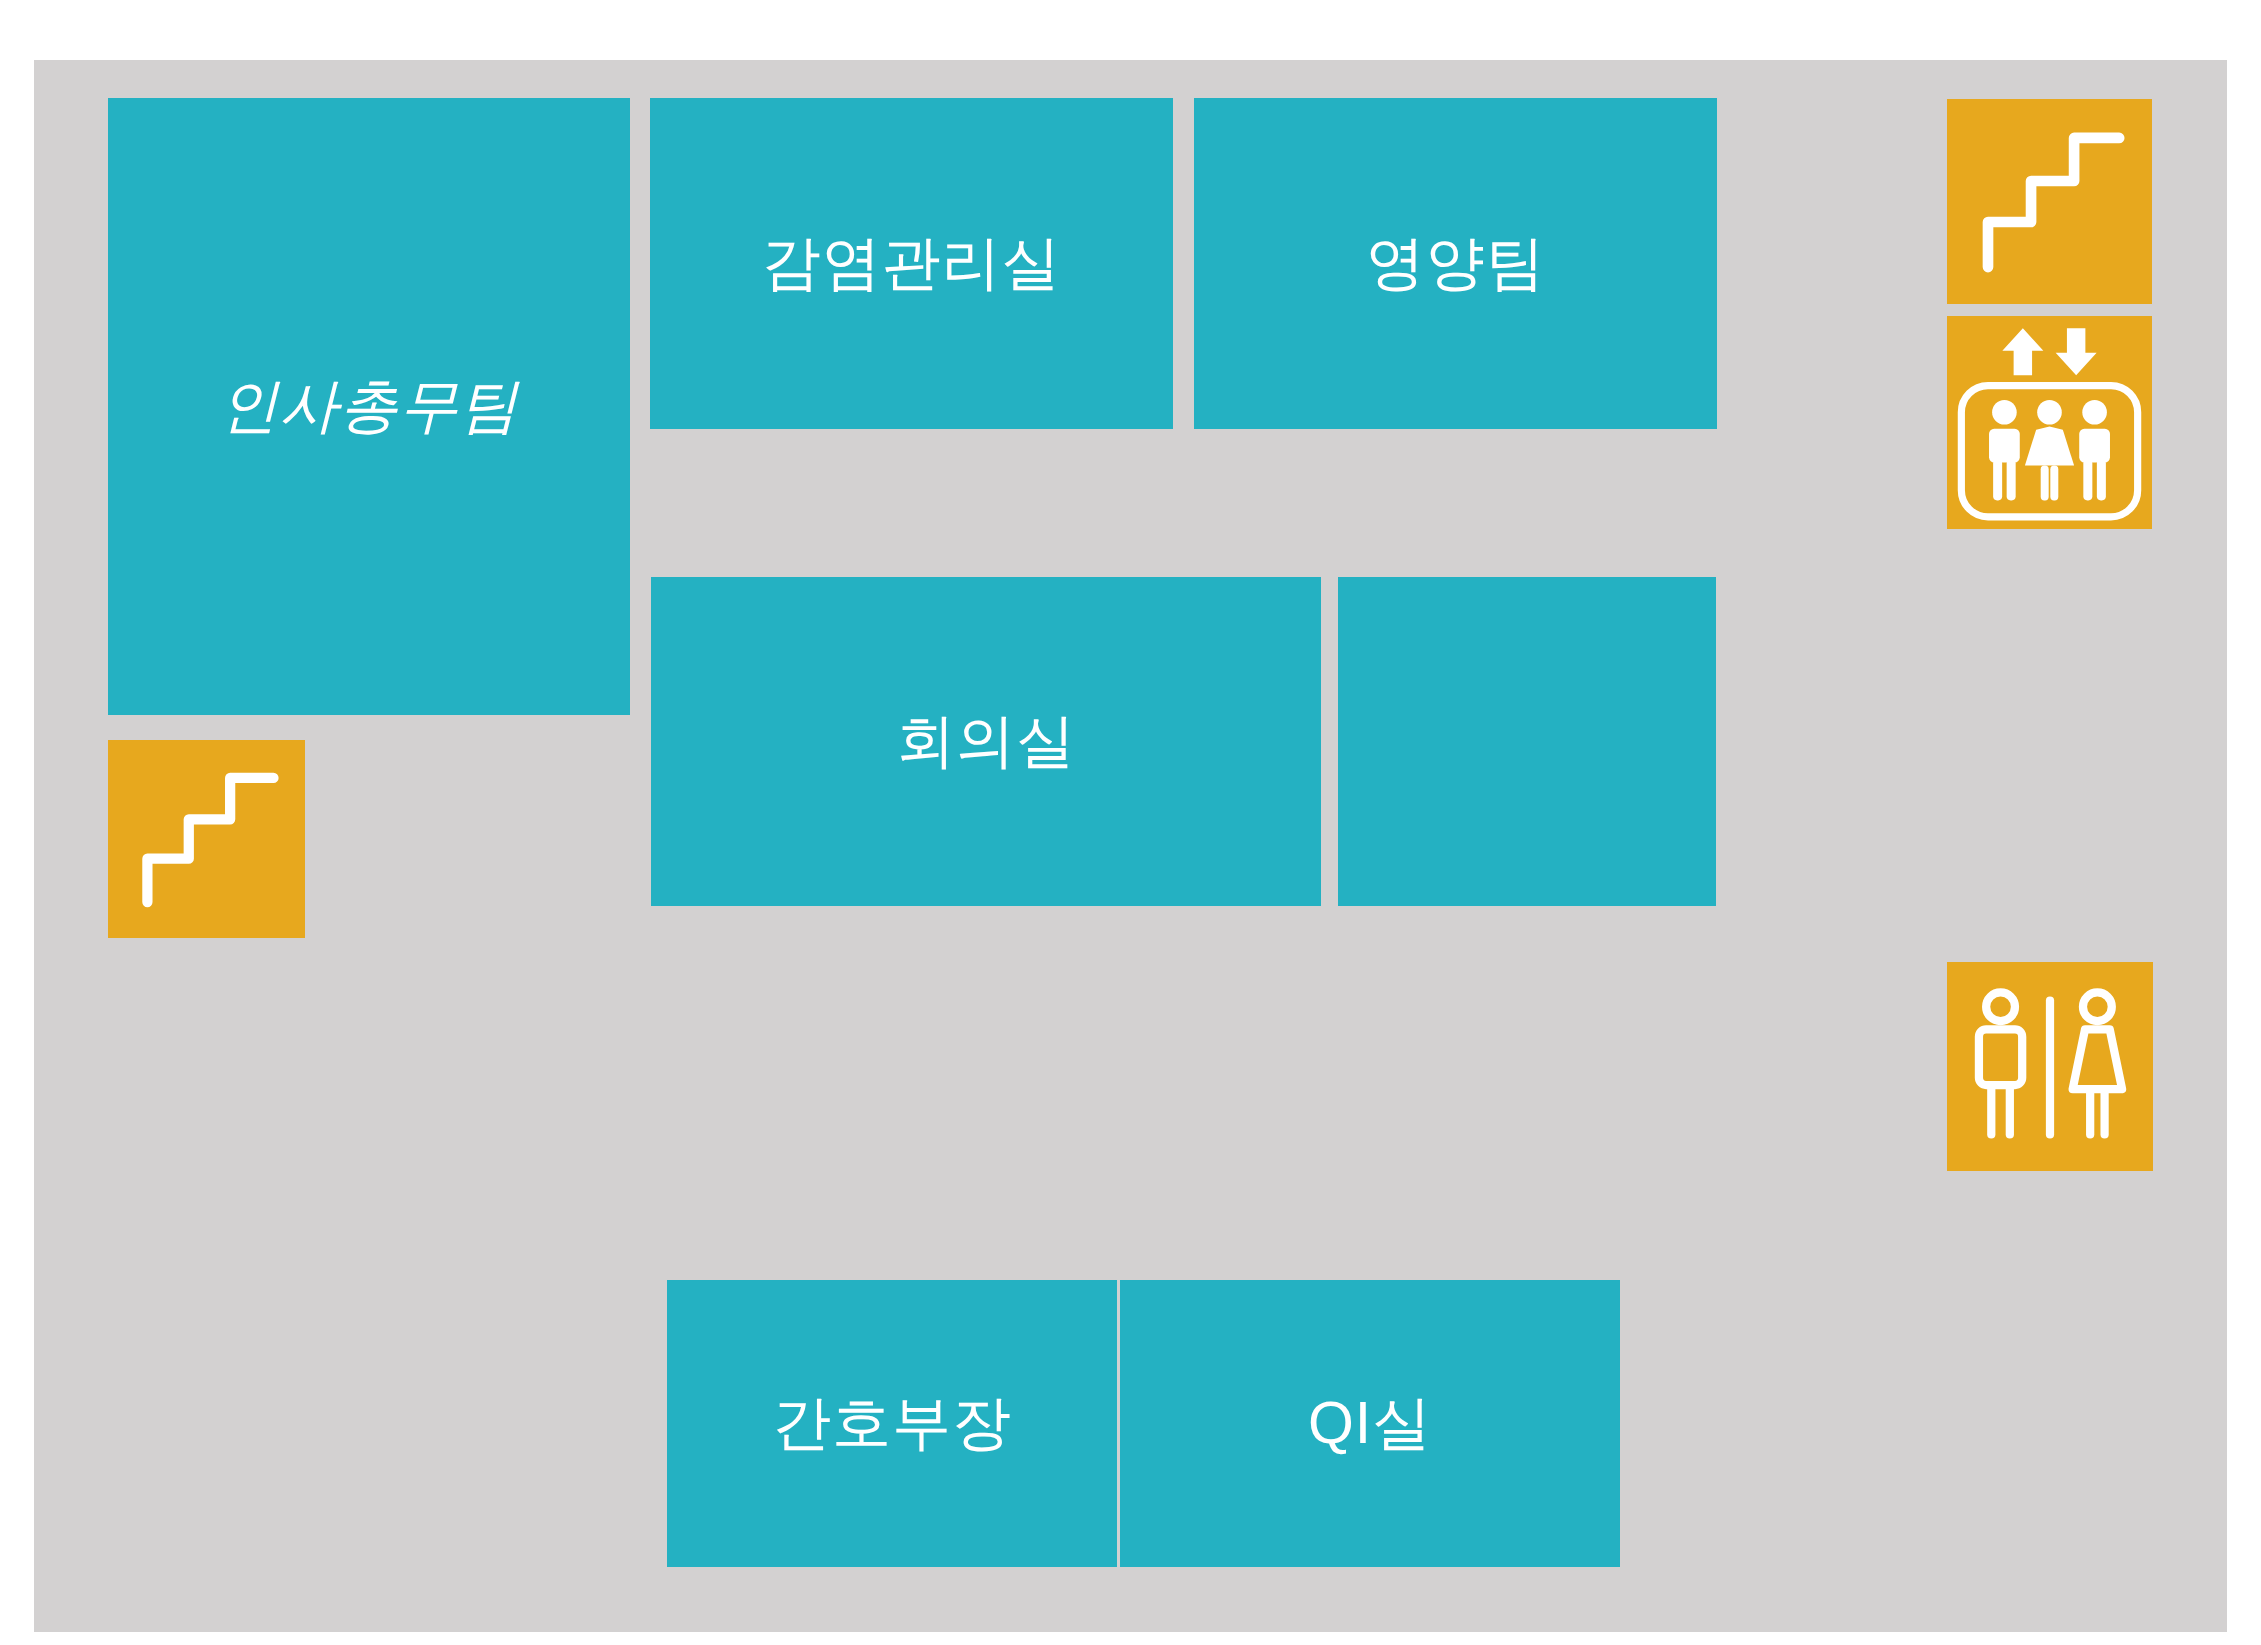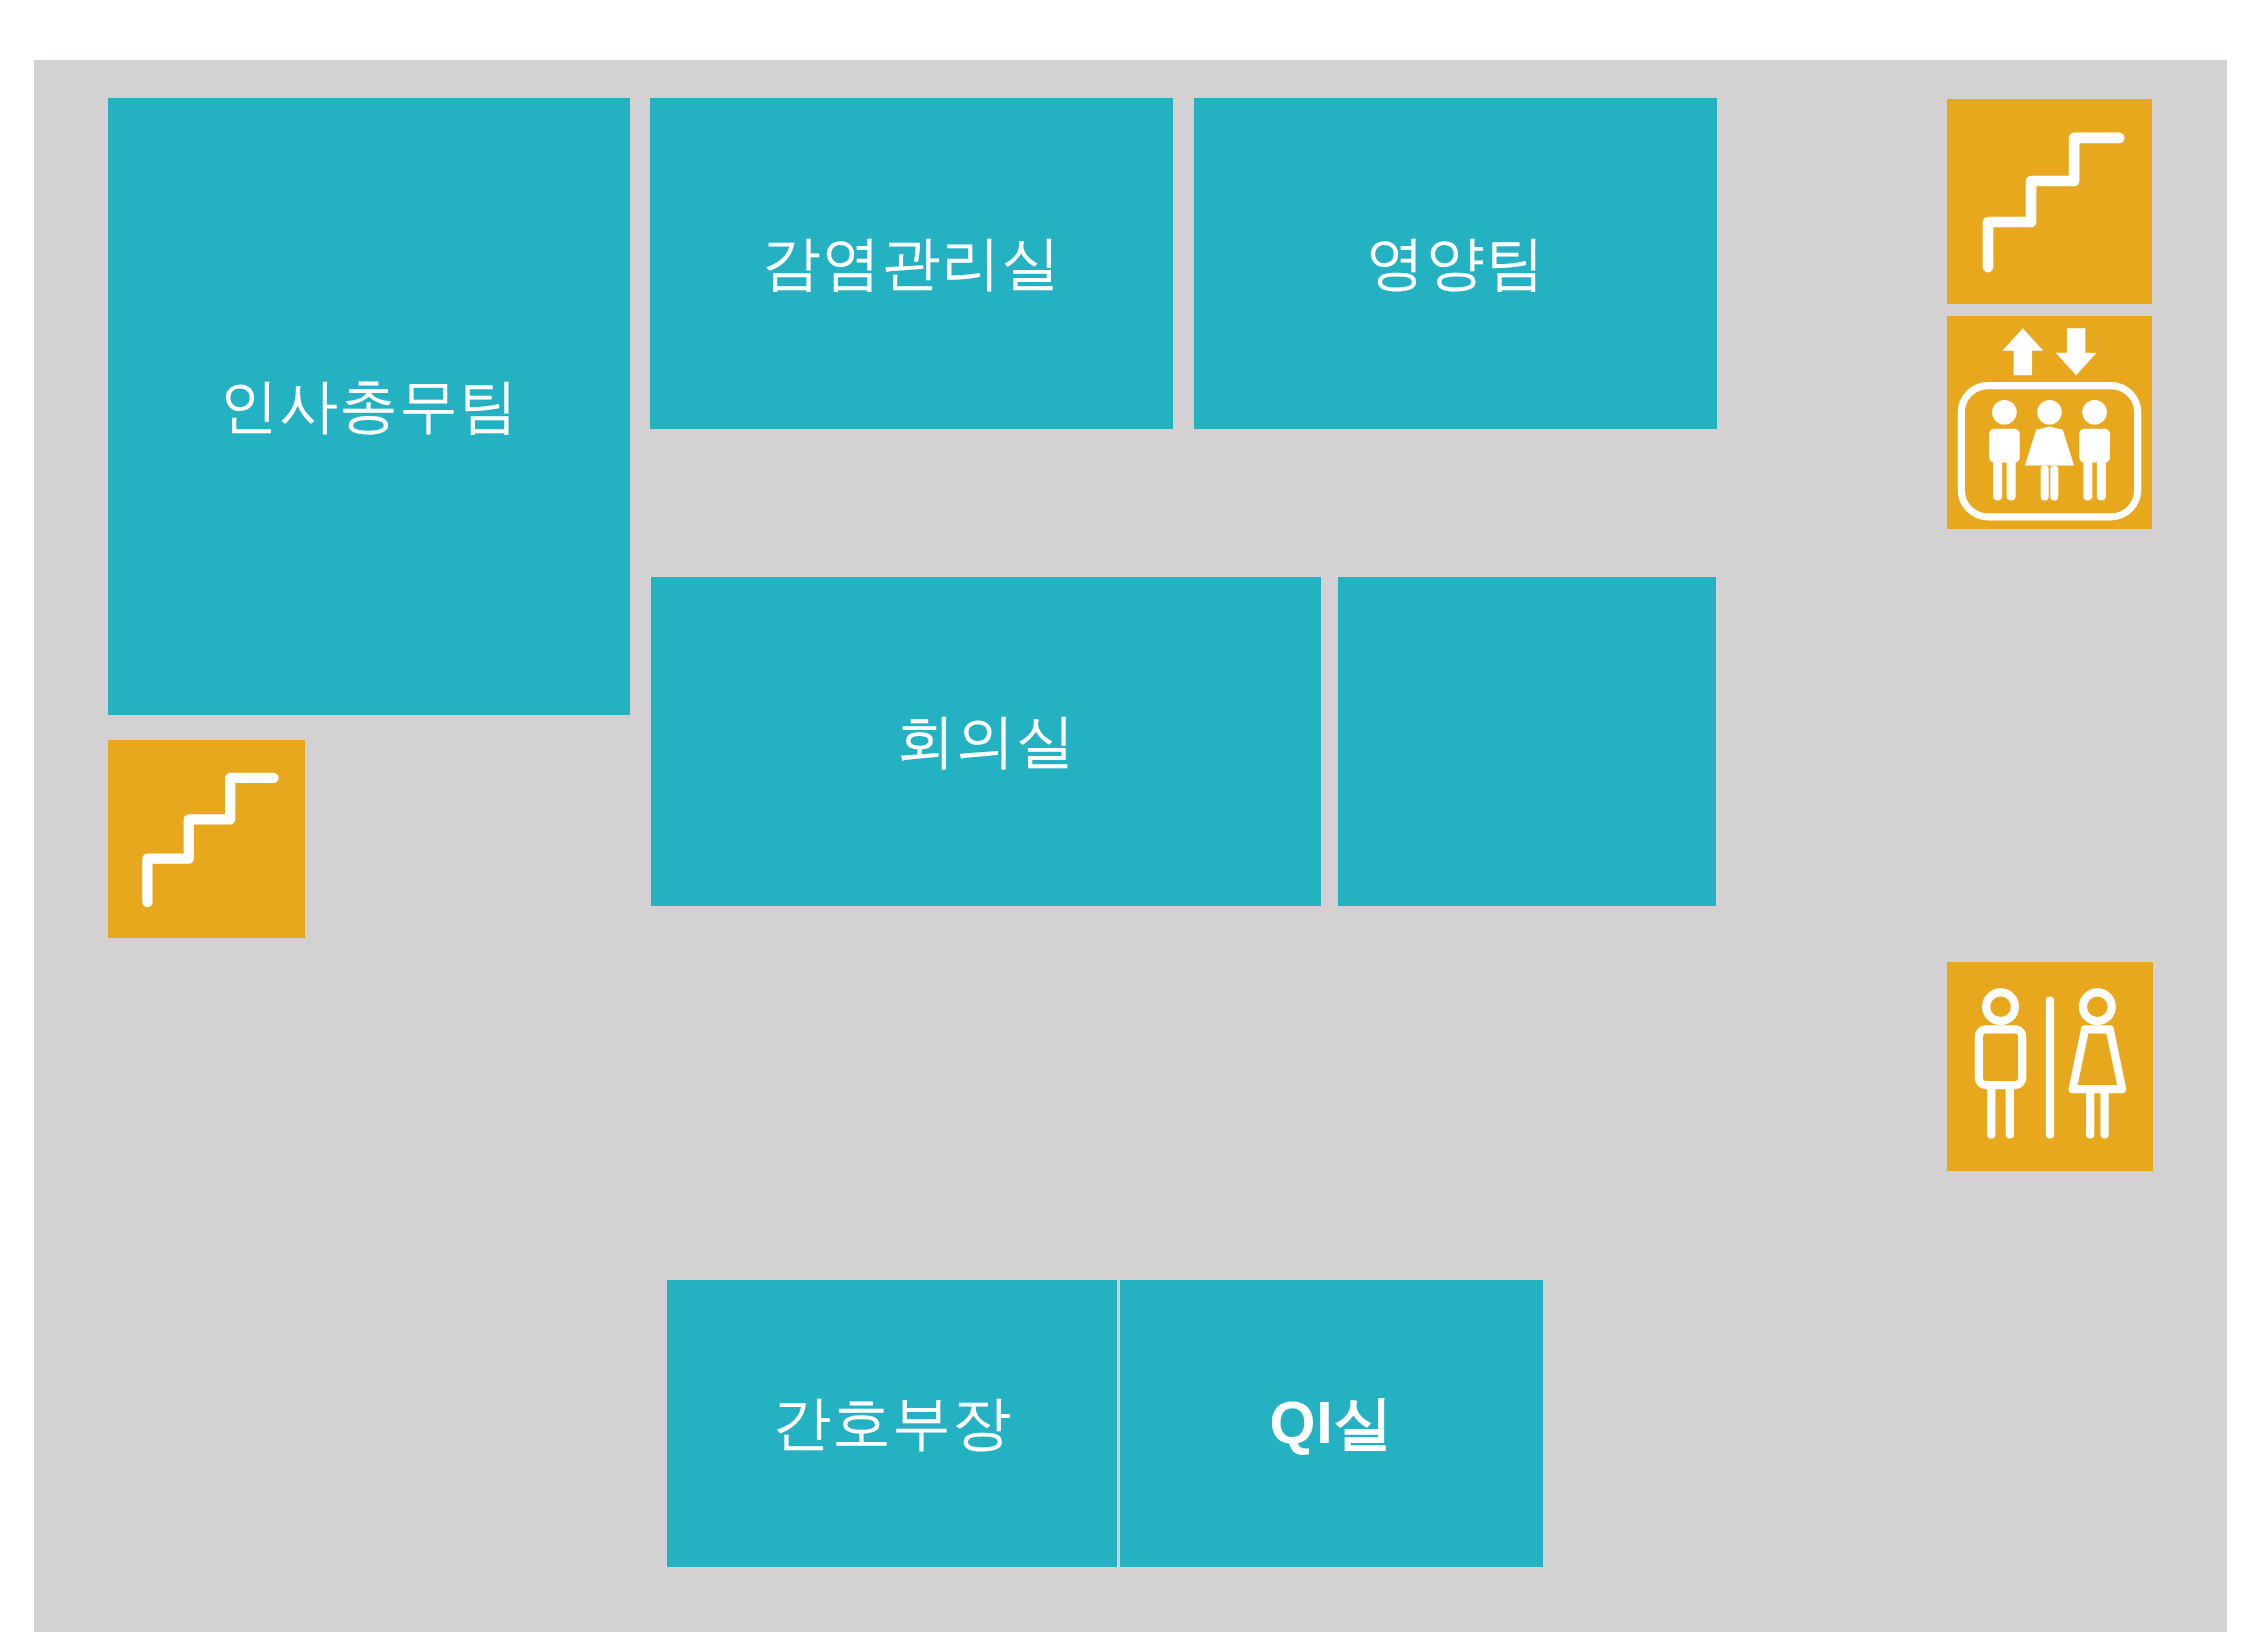--- a/index.html
+++ b/index.html
@@ -36,28 +36,28 @@
     text-align:center;
   }
   .icon-tile{
     position:absolute;
     background:var(--icon-bg);
     display:flex;align-items:center;justify-content:center;
   }
   .icon-tile svg{width:100%;height:100%;display:block;}
 
   
-  .r-insa            {left:108px;  top:98px;  width:522px; height:617px;}
+  .r-insa            {left:108px;  top:98px;  width:522px; height:617px;font-style:italic;}
   .r-infection       {left:650px; top:98px;  width:523px; height:331px;}
   .r-nutrition       {left:1194px; top:98px;  width:523px; height:331px;}
   .r-meeting         {left:651px; top:577px; width:670px; height:329px;}
   .r-unlabeled       {left:1338px; top:577px; width:378px;  height:329px;}
   .r-nursing         {left:108px;  top:981px; width:522px; height:587px;}
   .r-head-nurse      {left:651px; top:1280px; width:450px;  height:287px;margin-left:16px;}
-  .r-qi              {left:1120px; top:1280px; width:423px;  height:287px;font-weight:bold;}
+  .r-qi              {left:1120px; top:1280px; width:500px;  height:287px;}
   .r-nutrition-counsel{left:1584px;top:1280px; width:374px;  height:287px;}
 
   
   .t-stairs-top      {left:1947px; top:99px;  width:205px; height:205px;}
   .t-elevator        {left:1947px; top:316px;  width:205px; height:213px;}
   .t-stairs-left     {left:108px;  top:740px; width:197px; height:198px;}
   .t-restroom        {left:1947px; top:962px; width:206px; height:209px;}
 </style>
 </head>
 <body>

